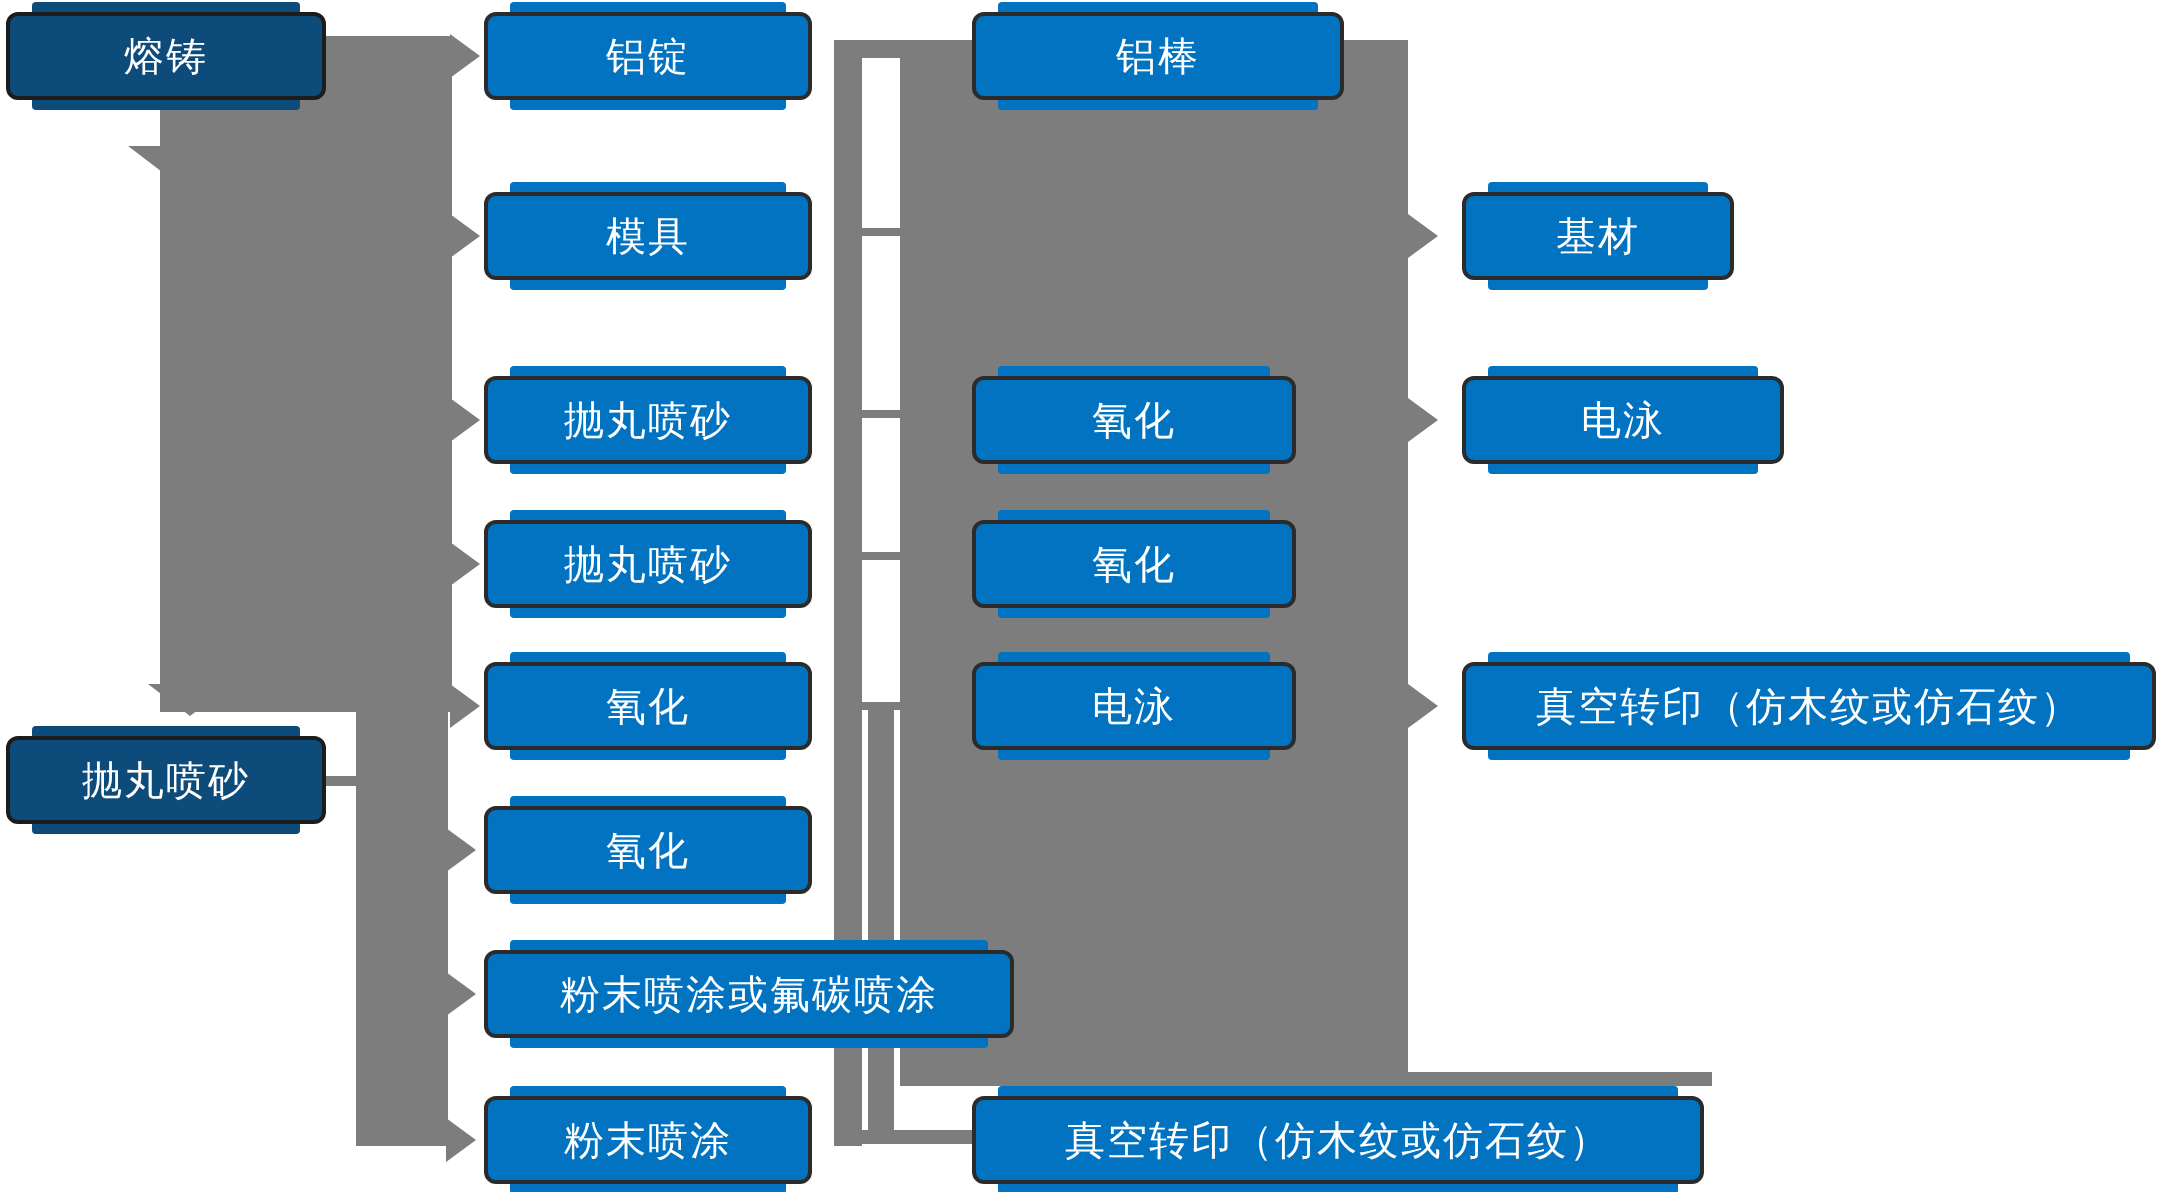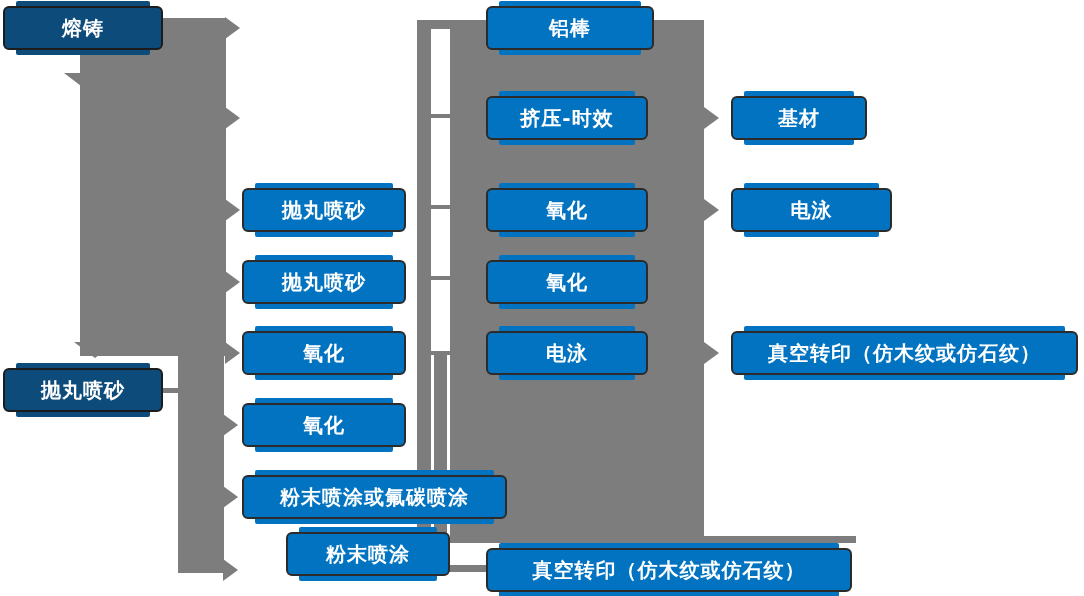--- a/index.html
+++ b/index.html
@@ -38,21 +38,21 @@
   .node .echo{
     position:absolute;left:13px;right:13px;top:-5px;bottom:-5px;
     background:var(--blue);border-radius:2px;
   }
   .node .face{
     position:relative;width:100%;height:100%;box-sizing:border-box;
     background:var(--blue);
     border:2px solid var(--edge);
     border-radius:6px;
     display:flex;align-items:center;justify-content:center;
-    color:var(--text);font-size:20px;font-weight:700;letter-spacing:1px;
+    color:var(--text);font-size:20px;font-weight:400;letter-spacing:1px;
     white-space:nowrap;
   }
   .node.dark .echo{background:var(--dark-blue);}
   .node.dark .face{background:var(--dark-blue);border-color:#1c1c1c;}
 </style>
 </head>
 <body>
 
 <div id="canvas">
 
@@ -90,52 +90,56 @@
 
   <div class="node dark" style="left:3px;top:6px;width:160px;">
     <div class="echo"></div>
     <div class="face">熔铸</div>
   </div>
   <div class="node dark" style="left:3px;top:368px;width:160px;">
     <div class="echo"></div>
     <div class="face">抛丸喷砂</div>
   </div>
 
+  <div class="node" style="left:242px;top:6px;">
+    <div class="echo"></div>
+    <div class="face">铝锭</div>
+  </div>
+  <div class="node" style="left:242px;top:96px;">
+    <div class="echo"></div>
+    <div class="face">模具</div>
+  </div>
   <div class="node" style="left:242px;top:188px;">
     <div class="echo"></div>
     <div class="face">抛丸喷砂</div>
   </div>
   <div class="node" style="left:242px;top:260px;">
     <div class="echo"></div>
     <div class="face">抛丸喷砂</div>
   </div>
   <div class="node" style="left:242px;top:331px;">
     <div class="echo"></div>
     <div class="face">氧化</div>
   </div>
   <div class="node" style="left:242px;top:403px;">
     <div class="echo"></div>
     <div class="face">氧化</div>
   </div>
   <div class="node" style="left:242px;top:475px;width:265px;">
     <div class="echo"></div>
     <div class="face">粉末喷涂或氟碳喷涂</div>
   </div>
-  <div class="node" style="left:242px;top:532px;margin-left:44px;">
+  <div class="node" style="left:242px;top:548px;">
     <div class="echo"></div>
     <div class="face">粉末喷涂</div>
   </div>
 
-  <div class="node" style="left:486px;top:6px;width:168px;">
+  <div class="node" style="left:486px;top:6px;width:186px;">
     <div class="echo"></div>
     <div class="face">铝棒</div>
-  </div>
-  <div class="node" style="left:486px;top:96px;width:162px;">
-    <div class="echo"></div>
-    <div class="face">挤压-时效</div>
   </div>
   <div class="node" style="left:486px;top:188px;width:162px;">
     <div class="echo"></div>
     <div class="face">氧化</div>
   </div>
   <div class="node" style="left:486px;top:260px;width:162px;">
     <div class="echo"></div>
     <div class="face">氧化</div>
   </div>
   <div class="node" style="left:486px;top:331px;width:162px;">

